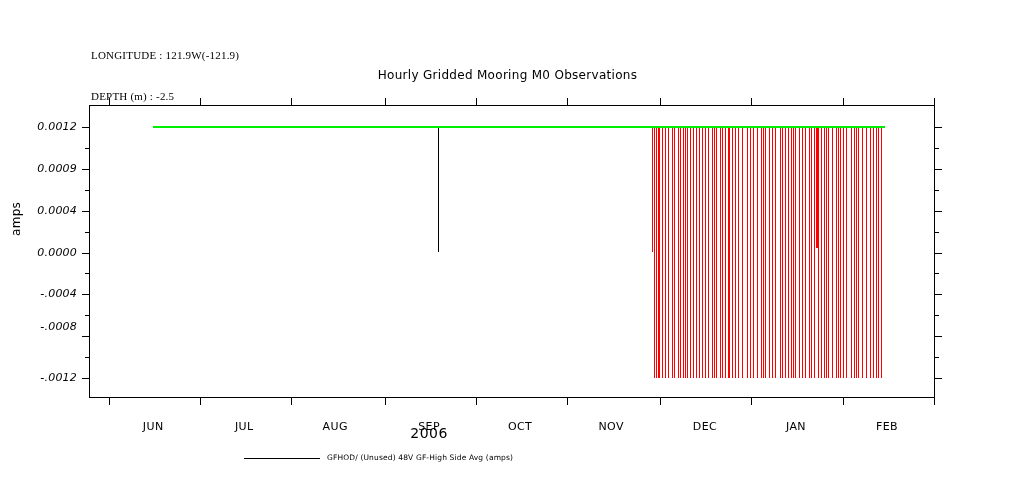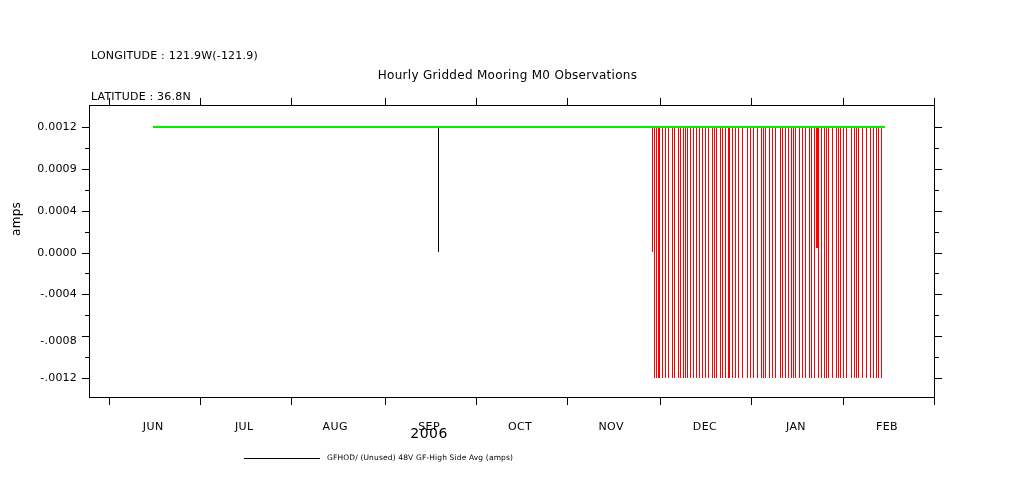--- a/index.html
+++ b/index.html
@@ -19,21 +19,21 @@
   
   #meta-block {
     position: absolute;
     left: 91px;
     top: 22px;
     font-size: 11px;
     line-height: 13.5px;
     letter-spacing: 0.2px;
     white-space: pre;
   }
-  #meta-block div { white-space: pre; }
+  #meta-block div { white-space: pre; font-family: Liberation Serif, serif; }
 
   
   #chart-title {
     position: absolute;
     left: 0;
     top: 68px;
     width: 1009px;
     text-align: center;
     font-size: 12px;
     letter-spacing: 0.3px;
@@ -57,20 +57,21 @@
     left: 0; top: 0;
     width: 100%; height: 100%;
     overflow: hidden;
   }
   #yaxis-labels {
     position: absolute;
     left: 0px;
     top: 105px;
     width: 89px;
     height: 293px;
+    font-style: italic;
   }
   #yaxis-labels .ylab {
     position: absolute;
     right: 12px;
     transform: translateY(-50%);
     font-size: 11px;
     letter-spacing: 0.2px;
     white-space: nowrap;
     text-align: right;
   }
@@ -202,35 +203,34 @@
     font-size: 7.5px;
     letter-spacing: 0.15px;
     line-height: 16px;
   }
 </style>
 </head>
 <body>
 
 <div id="meta-block">
   <div>LONGITUDE : 121.9W(-121.9)</div>
-  <div>LATITUDE : 36.8N</div>
   <div>DEPTH (m) : -2.5</div>
 </div>
 
 <div id="chart-title">Hourly Gridded Mooring M0 Observations</div>
 
 <div id="ylabel-amps">amps</div>
 
 <div id="yaxis-labels">
     <div class="ylab" style="top: 20.9286px;">0.0012</div>
     <div class="ylab" style="top: 62.7857px;">0.0009</div>
     <div class="ylab" style="top: 104.643px;">0.0004</div>
     <div class="ylab" style="top: 146.5px;">0.0000</div>
     <div class="ylab" style="top: 188.357px;">-.0004</div>
-    <div class="ylab" style="top: 235px; margin-left: 15px;">-.0008</div>
+    <div class="ylab" style="top: 221px; margin-left: 15px;">-.0008</div>
     <div class="ylab" style="top: 272.071px;">-.0012</div>
   </div>
 
 <div id="plot-frame">
   <div id="plot-canvas">
 
   <div class="vline-black" style="left: 348.044px; top: 20.9286px; height: 125.571px;"></div>
       <div class="spike" style="background: rgb(255, 0, 0); left: 565.974px; top: 20.9286px; height: 251.143px;"></div>
       <div class="spike" style="background: rgb(255, 0, 0); left: 569.02px; top: 20.9286px; height: 251.143px;"></div>
       <div class="spike" style="background: rgb(255, 0, 0); left: 571.981px; top: 20.9286px; height: 251.143px;"></div>

